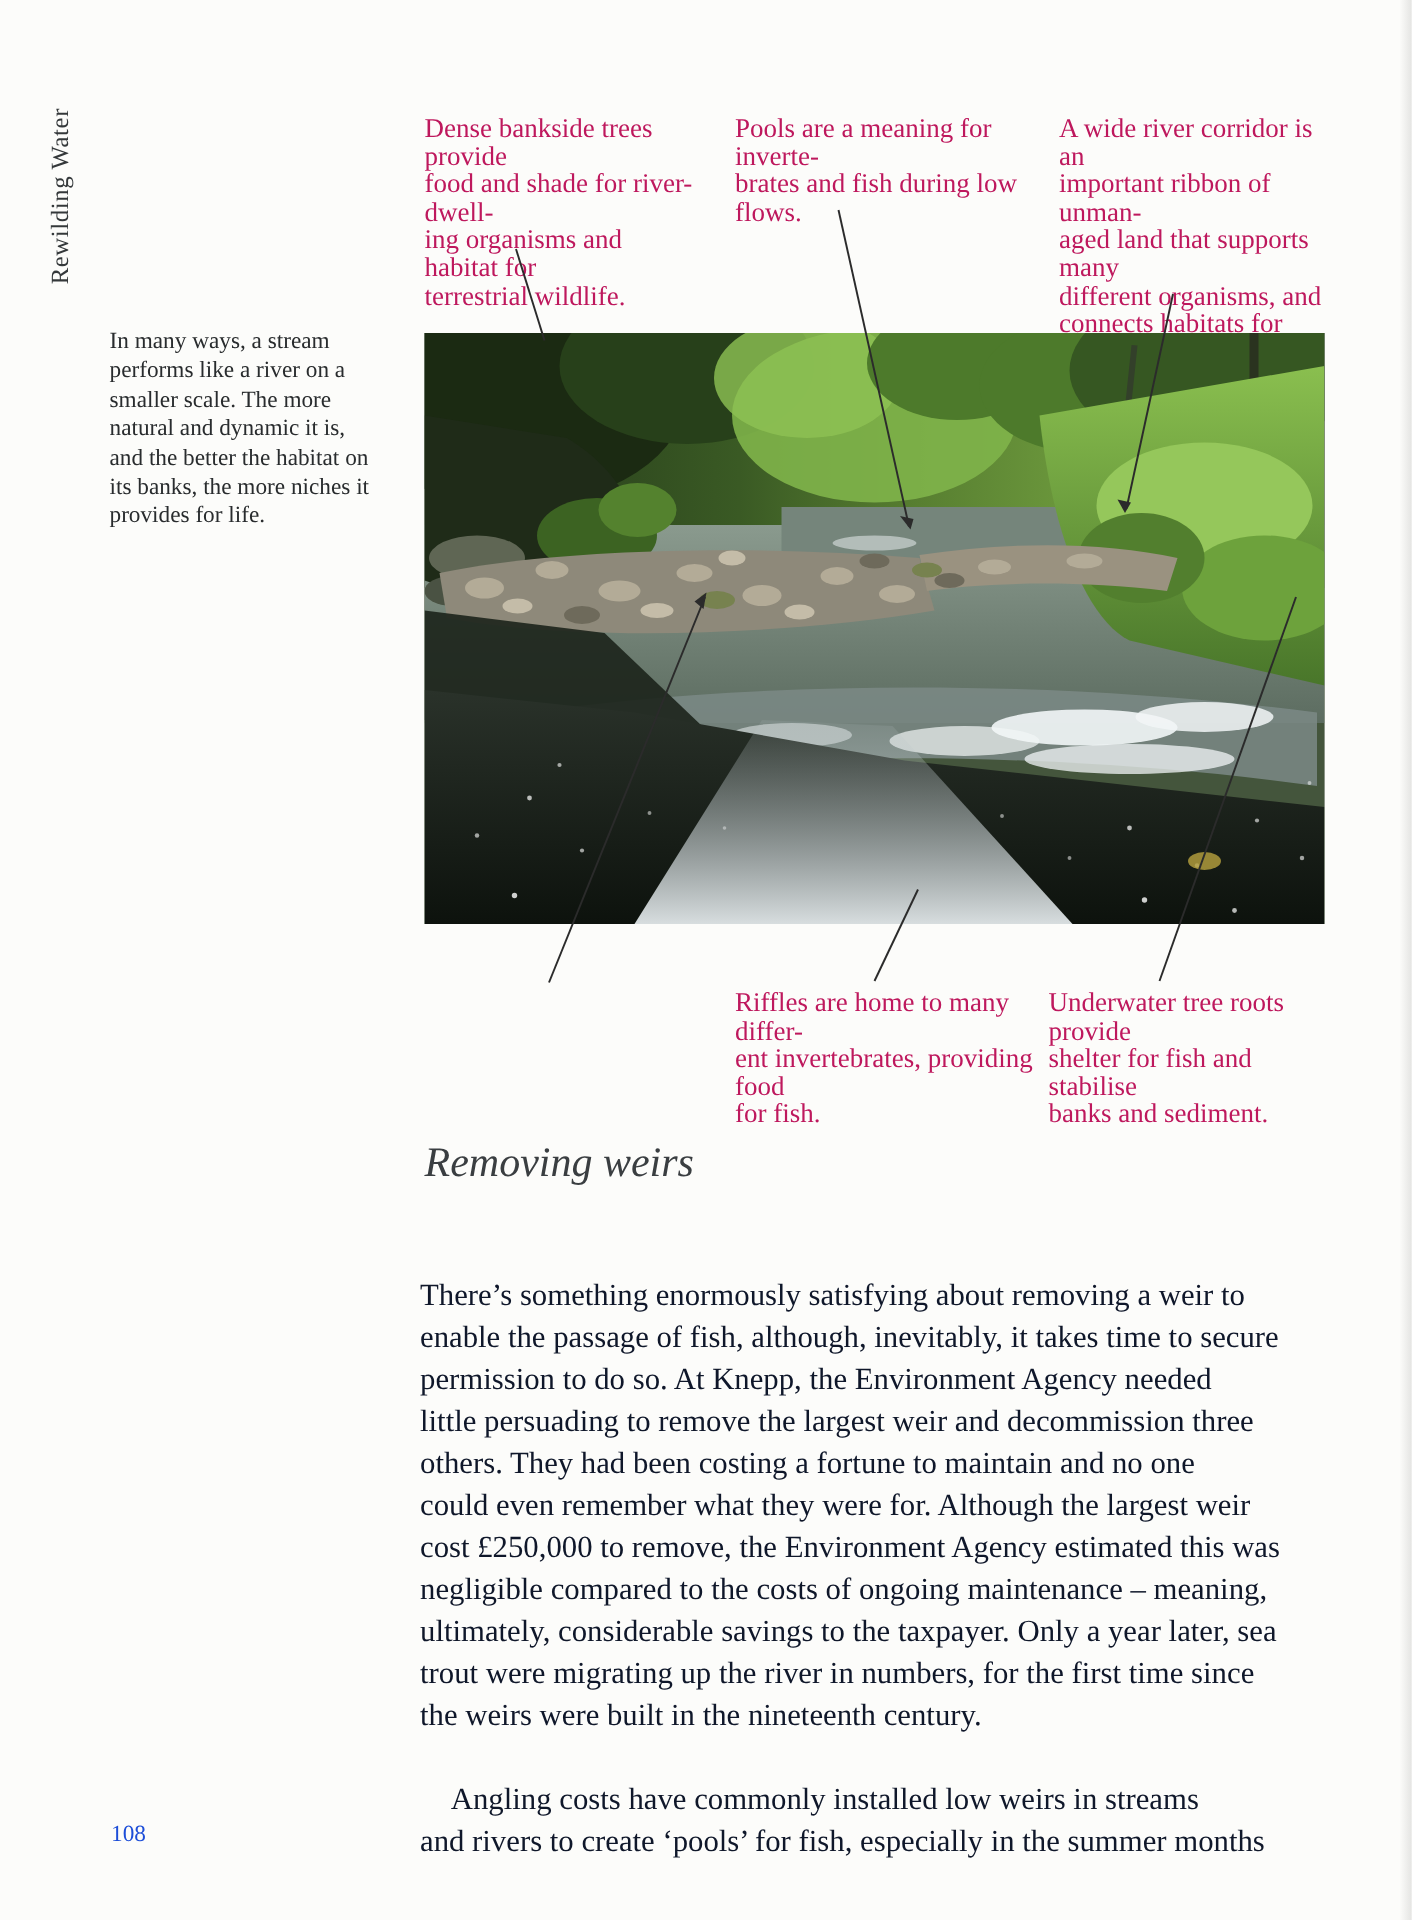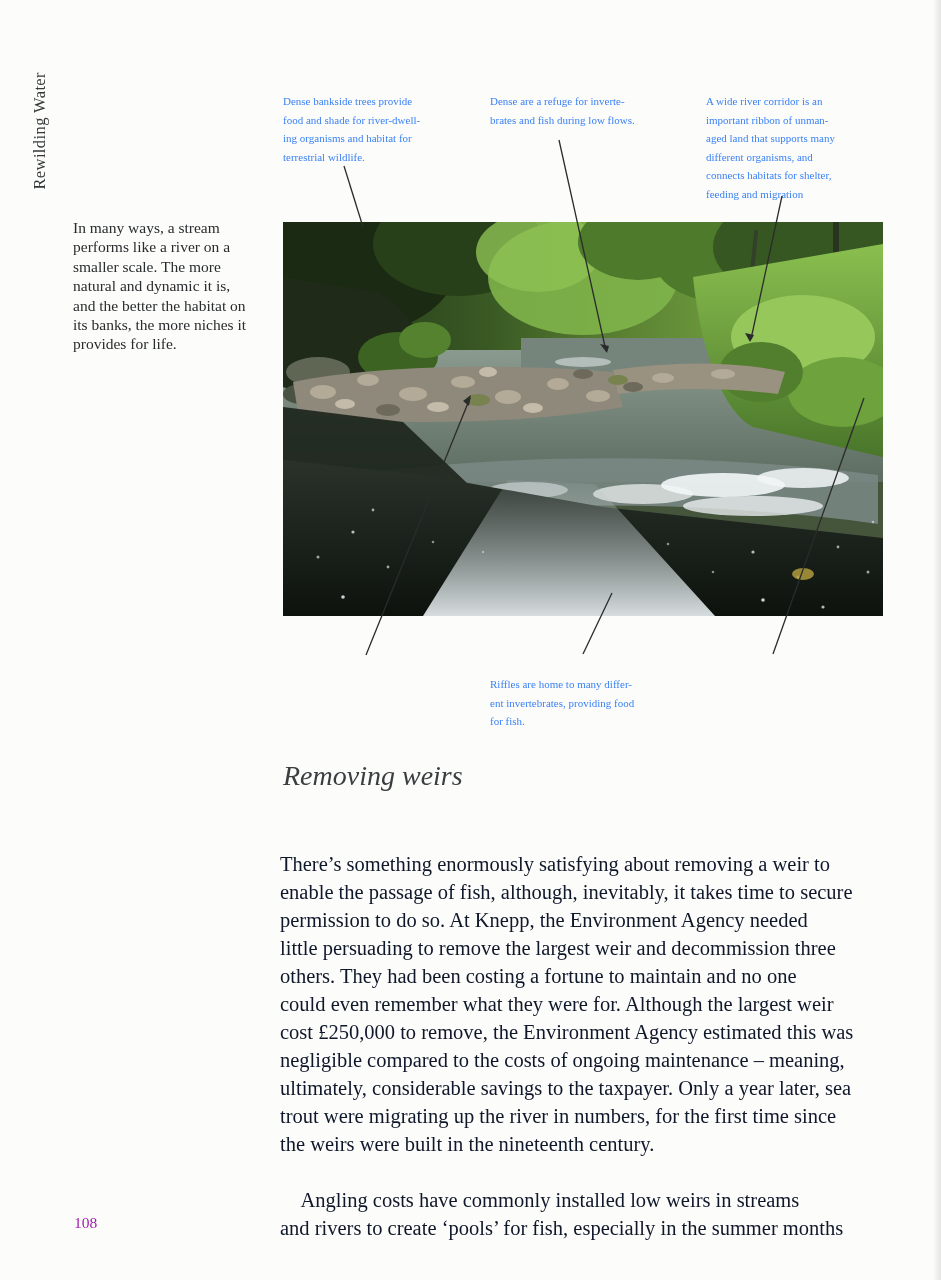--- a/index.html
+++ b/index.html
@@ -16,22 +16,22 @@
     position:absolute; left:30px; top:72px;
     writing-mode:vertical-rl; transform:rotate(180deg);
     font-size:16.5px; color:#34383a; letter-spacing:0.4px;
   }
   .margin-note {
     position:absolute; left:73px; top:218px; width:200px;
     font-weight:normal; font-size:15.5px; line-height:19.4px;
     color:#292c2e; white-space:pre-line;
   }
   .caption {
-    position:absolute; font-size:11px; line-height:18.6px;
-    color:#3b82f6; white-space:pre-line;margin-top:16px;
+    position:absolute; font-size:18px; line-height:18.6px;
+    color:#be185d; white-space:pre-line;
   }
   .photo {
     position:absolute; left:283px; top:222px; width:600px; height:394px;
     overflow:hidden; background:#33422c;
   }
   .photo svg { display:block; }
   .leader-svg {
     position:absolute; left:0; top:0; width:941px; height:1280px;
     pointer-events:none; z-index:5;
   }
@@ -39,21 +39,21 @@
     position:absolute; left:283px; top:760px;
     font-style:italic; font-size:28px; color:#3a3e41;
   }
   .body-block {
     position:absolute; left:280px; top:822px; width:630px;
     font-size:20.5px; line-height:28px; color:#0f172a;
     white-space:pre-line;
   }
   .pagenum {
     position:absolute; left:74px; top:1214px;
-    font-size:15.5px; color:#a21caf;
+    font-size:15.5px; color:#1d4ed8;
   }
 </style>
 </head>
 <body>
 
 <div class="page">
 
   <div class="page-edge-right"></div>
 
   <div class="spine">Rewilding Water</div>
@@ -63,21 +63,21 @@
 smaller scale. The more
 natural and dynamic it is,
 and the better the habitat on
 its banks, the more niches it
 provides for life.</div>
 
   <div class="caption" style="left:283px; top:76px; width:180px">Dense bankside trees provide
 food and shade for river-dwell-
 ing organisms and habitat for
 terrestrial wildlife.</div>
-  <div class="caption" style="left:490px; top:76px; width:200px">Dense are a refuge for inverte-
+  <div class="caption" style="left:490px; top:76px; width:200px">Pools are a meaning for inverte-
 brates and fish during low flows.</div>
   <div class="caption" style="left:706px; top:76px; width:178px">A wide river corridor is an
 important ribbon of unman-
 aged land that supports many
 different organisms, and
 connects habitats for shelter,
 feeding and migration</div>
 
   <div class="photo">
     <svg width="600" height="394" viewBox="0 0 600 394">
@@ -203,20 +203,23 @@
     <g fill="#2b2b2b">
       <polygon points="607,353 600,344 609,346"></polygon>
       <polygon points="750,342 745,333 754,335"></polygon>
       <polygon points="471,395 463,401 469,406"></polygon>
     </g>
   </svg>
 
   <div class="caption" style="left:490px; top:659px; width:205px">Riffles are home to many differ-
 ent invertebrates, providing food
 for fish.</div>
+  <div class="caption" style="left:699px; top:659px; width:190px">Underwater tree roots provide
+shelter for fish and stabilise
+banks and sediment.</div>
 
   <div class="heading">Removing weirs</div>
 
   <div class="body-block">
     <div>There’s something enormously satisfying about removing a weir to
 enable the passage of fish, although, inevitably, it takes time to secure
 permission to do so. At Knepp, the Environment Agency needed
 little persuading to remove the largest weir and decommission three
 others. They had been costing a fortune to maintain and no one
 could even remember what they were for. Although the largest weir

